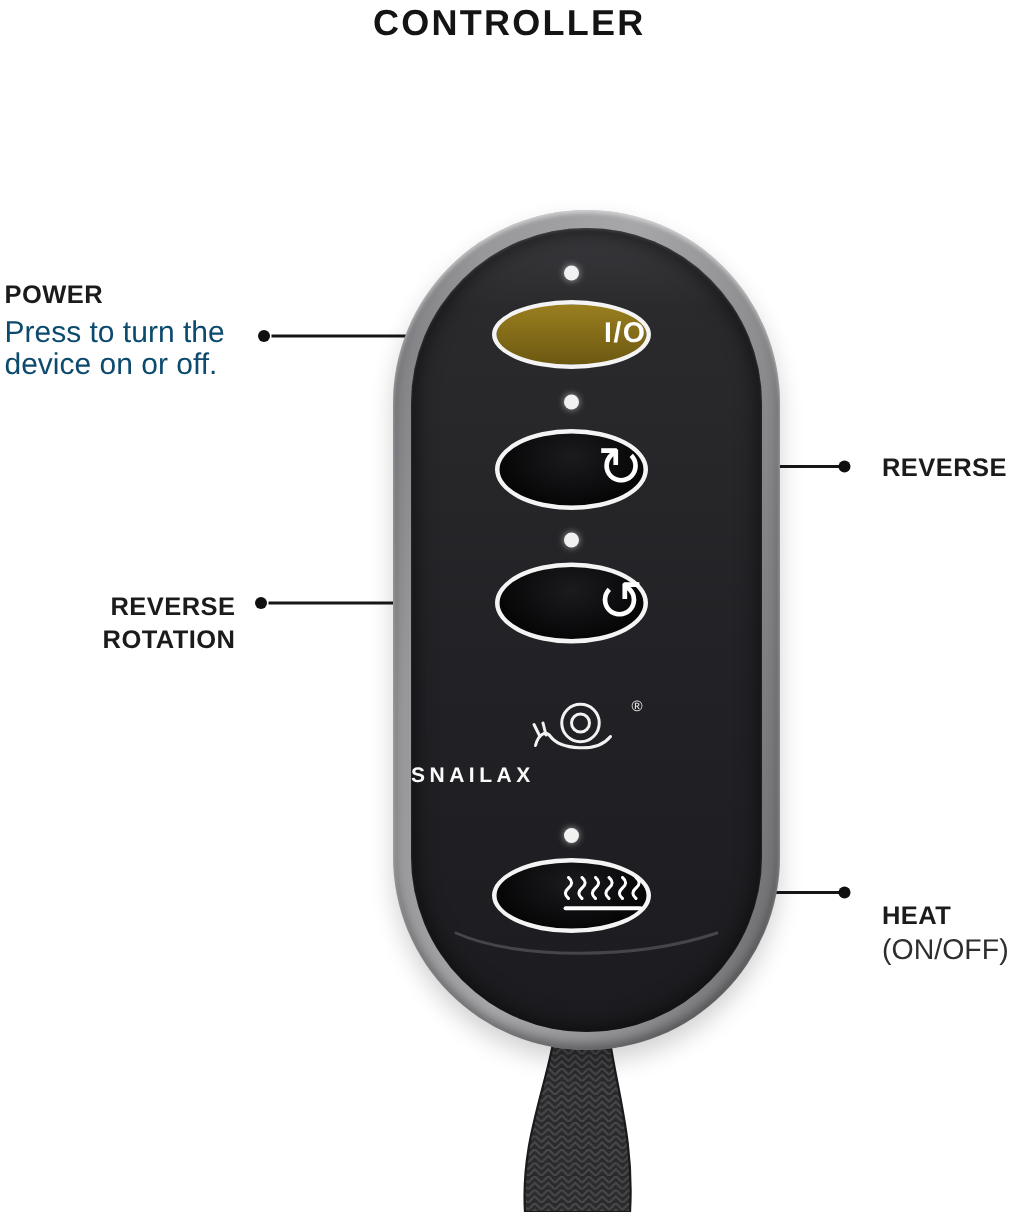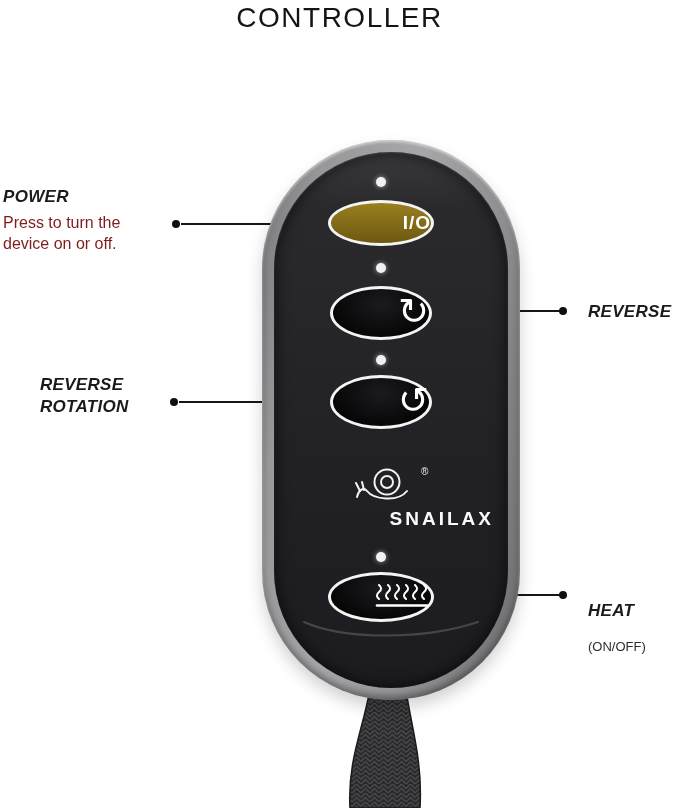--- a/index.html
+++ b/index.html
@@ -4,32 +4,32 @@
 <style>
   * { margin:0; padding:0; box-sizing:border-box; }
   html,body { background:#ffffff; }
   body { font-family:"Liberation Sans", sans-serif; }
 
   .stage { position:relative; width:679px; height:808px; background:#ffffff; overflow:hidden; }
 
   .title {
     position:absolute; top:2px; left:0; width:100%;
     text-align:center;
-    font-size:28px; font-weight:normal; letter-spacing:1.5px; color:#141414;
+    font-size:24px; font-weight:bold; letter-spacing:1.5px; color:#141414;
   }
 
   
   .callout { position:absolute; }
-  .callout-title { font-style:italic; font-weight:bold; font-size:17px; color:#1b1b1b; letter-spacing:0.3px; line-height:22px; }
-  .callout-desc  { font-size:16px; color:#7f1d1d; line-height:21px; margin-top:4px; }
-  .callout-sub   { font-size:13px; color:#2e2e2e; line-height:21px; margin-top:14px; }
+  .callout-title { font-weight:bold; font-size:17px; color:#1b1b1b; letter-spacing:0.3px; line-height:22px; }
+  .callout-desc  { font-size:20px; color:#0c4a6e; line-height:21px; margin-top:4px; }
+  .callout-sub   { font-size:19px; color:#2e2e2e; line-height:21px; margin-top:1px; }
 
   .power-callout    { left:3px;  top:186px; width:158px; }
   .rotation-callout { left:588px; top:301px; }
-  .reverse-callout  { left:40px; top:374px; width:117px; }
+  .reverse-callout  { left:40px; top:394px; width:117px; text-align:right; }
   .heat-callout     { left:588px; top:600px; }
 
   .leader { position:absolute; height:2px; background:#161616; }
   .leader-dot { position:absolute; width:8px; height:8px; border-radius:50%; background:#101010; }
 
   .power-leader    { left:181px; top:223px; width:150px; }
   .power-dot       { left:172px; top:220px; }
   .rotation-leader { left:433px; top:310px; width:128px; }
   .rotation-dot    { left:559px; top:307px; }
   .reverse-leader  { left:179px; top:401px; width:152px; }
@@ -73,22 +73,22 @@
   .reverse-btn  { left:56px; top:223px; width:102px; height:54px; }
   .heat-btn     { left:54px; top:420px; width:106px; height:50px; }
 
   .rot-glyph { font-family:"DejaVu Sans", sans-serif; font-size:37px; line-height:1; color:#ffffff; transform:translateY(-2px); }
 
   
   .brand-logo { position:absolute; left:0; top:0; width:100%; height:100%; pointer-events:none; }
   .snail-svg { position:absolute; left:76px; top:312px; }
   .reg-mark { position:absolute; left:147px; top:314px; font-size:10px; color:#f2f2f2; }
   .brand-name {
-    position:absolute; left:0; top:356px; width:220px; text-align:right;
-    color:#fafafa; font-weight:bold; font-size:19px; letter-spacing:3px;
+    position:absolute; left:0; top:356px; width:220px; text-align:left;
+    color:#fafafa; font-weight:bold; font-size:14px; letter-spacing:3px;
   }
 
   .face-wave { position:absolute; left:0; top:462px; }
 
   .cable { position:absolute; left:325px; top:676px; z-index:0; }
 </style>
 </head>
 <body>
 
 <div class="stage">

